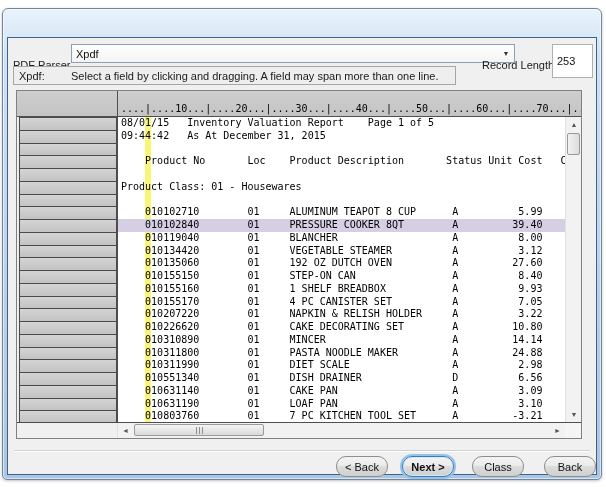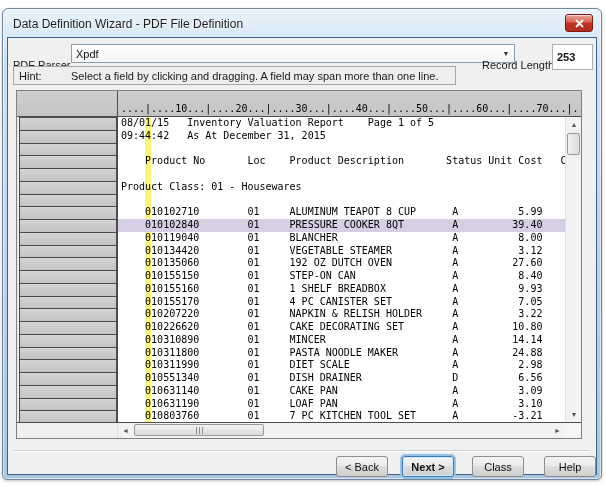--- a/index.html
+++ b/index.html
@@ -31,23 +31,23 @@
 
   .combo {
     position:absolute; left:63px; top:6px; width:444px; height:19px;
     background:linear-gradient(180deg,#ffffff 0%, #f4f4f4 100%);
     border:1px solid #8ba0b5; display:flex; align-items:center;
   }
   .combo-text { font-size:11px; color:#111; padding-left:4px; flex:1; }
   .combo-arrow { width:16px; text-align:center; font-size:7px; color:#333; }
 
   .textfield {
-    position:absolute; left:544px; top:6px; width:41px; height:26px;
+    position:absolute; left:544px; top:6px; width:41px; height:34px;
     background:#fff; border:1px solid #afafaf; font-size:11px; color:#111;
-    display:flex; align-items:center; padding-left:4px;font-weight:bold;
+    display:flex; align-items:center; padding-left:4px;
   }
 
   .hintbox {
     position:absolute; left:5px; top:28px; width:443px; height:19px;
     background:#eeeeee; border:1px solid #a6a6a6;
     display:flex; align-items:center;
   }
   .hint-label { font-size:11px; color:#1a1a1a; padding-left:5px; width:57px; }
   .hint-text  { font-size:11px; color:#1a1a1a; }
 
@@ -100,58 +100,49 @@
     display:flex; align-items:center; justify-content:center; gap:2px;
   }
   .grip-bar { width:1px; height:7px; background:#8f8f8f; }
   .hcorner { width:16px; background:#f5f5f5; }
 
   .separator { position:absolute; left:6px; right:6px; top:412px; height:2px; border-top:1px solid #d0d0d0; border-bottom:1px solid #ffffff; }
 
   .btn {
     position:absolute; top:418px; width:52px; height:21px;
     background:linear-gradient(180deg,#f3f3f3 0%, #ebebeb 45%, #dddddd 50%, #cfcfcf 100%);
-    border:1px solid #8e8e8e; border-radius:3px;
+    border:1px solid #8e8e8e; border-radius:10px;
     font-size:11px; color:#111; display:flex; align-items:center; justify-content:center;
     cursor:default;
   }
   .btn-default {
     border:1px solid #3e7bb5;
     box-shadow:0 0 0 2px #96c4e8, inset 0 0 0 1px #cfeafc;
   }
 </style>
 </head>
 <body>
 
 <div class="window">
-  <div class="titlebar">
-    <span class="title-text">Data Definition Wizard - PDF File Definition</span>
-    <div class="close-btn">
-      <svg class="close-x" viewBox="0 0 9 9">
-        <line x1="1" y1="1" x2="8" y2="8" stroke="#ffffff" stroke-width="1.8"></line>
-        <line x1="8" y1="1" x2="1" y2="8" stroke="#ffffff" stroke-width="1.8"></line>
-      </svg>
-    </div>
-  </div>
 
   <div class="content">
 
     <span class="label" style="left:5px; top:9px;">PDF Parser</span>
     <div class="combo">
       <span class="combo-text">Xpdf</span>
       <span class="combo-arrow">▼</span>
     </div>
 
     <span class="label" style="left:474px; top:9px;">Record Length</span>
     <div class="textfield">
       <span>253</span>
     </div>
 
     <div class="hintbox">
-      <span class="hint-label">Hint:</span>
+      <span class="hint-label">Xpdf:</span>
       <span class="hint-text">Select a field by clicking and dragging. A field may span more than one line.</span>
     </div>
 
     <div class="preview">
       <div class="ruler-row">
         <div class="ruler-inner">
           <span class="ruler-text">....|....10...|....20...|....30...|....40...|....50...|....60...|....70...|....80</span>
         </div>
       </div>
       <div class="body">
@@ -243,17 +234,17 @@
     <div class="btn" style="left:328px;">
       <span>&lt; Back</span>
     </div>
     <div class="btn btn-default" style="left:394px;font-weight:bold;">
       <span>Next &gt;</span>
     </div>
     <div class="btn" style="left:464px;">
       <span>Class</span>
     </div>
     <div class="btn" style="left:536px;">
-      <span>Help</span>
+      <span>Back</span>
     </div>
 
   </div>
 </div>
 
 </body></html>

